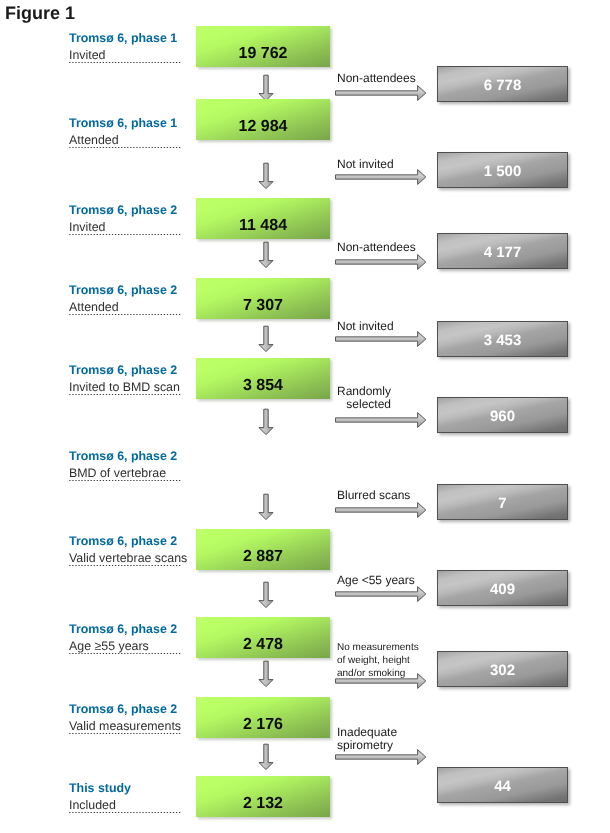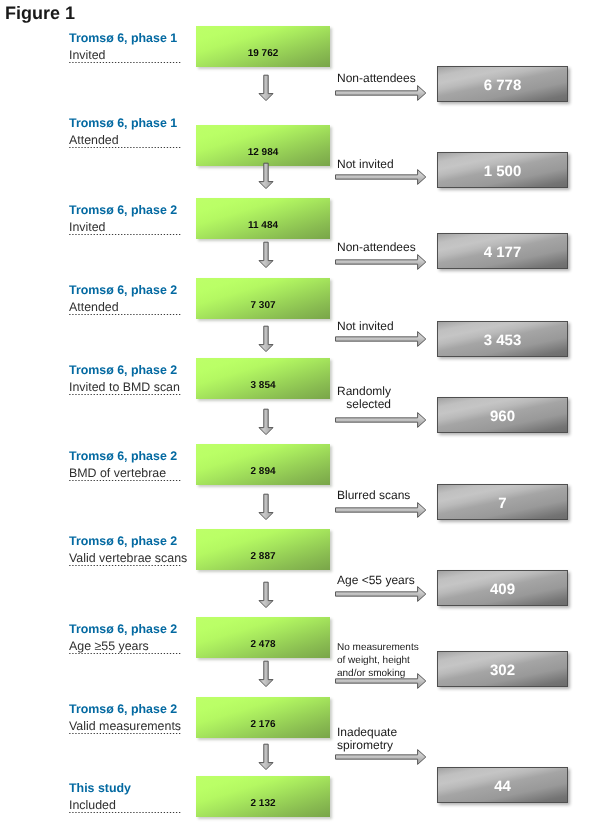--- a/index.html
+++ b/index.html
@@ -14,21 +14,21 @@
   .label .l2{font-size:12.4px;font-weight:normal;color:#303030;line-height:17px;white-space:nowrap;}
   .label .dots{margin-top:-2px;height:1px;}
   .label .dots svg{display:block;}
 
   .greenbox{position:absolute;left:196px;width:134px;height:41px;box-sizing:border-box;
     border:none;
     background:
       linear-gradient(163deg, #bdff69 0%, #baff66 18%, #b4f862 33%, #a6e65d 48%, #98d257 63%, #89bc51 80%, #79a549 100%);
     box-shadow:1.5px 1.5px 2.5px rgba(80,90,70,0.30);}
   .greenbox > span{position:absolute;left:0;top:0;width:100%;height:100%;
-    display:flex;align-items:center;justify-content:center;font-size:10px;font-weight:bold;color:#0c0c0c;padding-top:14px;box-sizing:border-box;}
+    display:flex;align-items:center;justify-content:center;font-size:16px;font-weight:bold;color:#0c0c0c;padding-top:14px;box-sizing:border-box;}
 
   .graybox{position:absolute;left:437px;width:131px;height:36px;box-sizing:border-box;
     border:1px solid #4f4f4f;
     background:
       linear-gradient(168deg, #a0a0a0 0%, #aeaeae 6%, #c0c0c0 15%, #c5c5c5 27%, #bababa 37%, #a5a5a5 48%, #999999 69%, #747474 90%, #6c6c6c 100%);
     box-shadow:2px 2px 3px rgba(0,0,0,0.30);}
   .graybox > span{position:absolute;left:0;top:0;width:100%;height:100%;
     display:flex;align-items:center;justify-content:center;font-size:15px;font-weight:bold;color:#fff;padding-top:2px;box-sizing:border-box;}
 
   .dnarrow{position:absolute;left:258px;width:18px;height:28px;}
@@ -74,21 +74,21 @@
       </svg></div>
     <div class="label" style="top: 115px;">
       <div class="l1">Tromsø 6, phase 1</div>
       <div class="l2">Attended</div>
       <div class="dots">
         <svg width="112" height="1" viewBox="0 0 112 1">
           <line x1="0.2" y1="0.5" x2="111.8" y2="0.5" stroke="#3d3d3d" stroke-width="1.35" stroke-dasharray="1.3 1.75"></line>
         </svg>
       </div>
     </div>
-    <div class="greenbox" style="top: 125px; text-align: center;">
+    <div class="greenbox" style="top: 99px; text-align: center;">
       <span>12 984</span>
     </div>
     <div class="dnarrow" style="top: 162.4px;"><svg width="16" height="28" viewBox="0 0 16 28">
         <path d="M5.8 1.2 L10.2 1.2 L10.2 19.6 L15 19.6 L8 26.6 L1 19.6 L5.8 19.6 Z" fill="url(#dng)" stroke="#555" stroke-width="1" stroke-linejoin="miter"></path>
       </svg></div>
     <div class="label" style="top: 202px;">
       <div class="l1">Tromsø 6, phase 2</div>
       <div class="l2">Invited</div>
       <div class="dots">
         <svg width="112" height="1" viewBox="0 0 112 1">
@@ -133,23 +133,20 @@
         <path d="M5.8 1.2 L10.2 1.2 L10.2 19.6 L15 19.6 L8 26.6 L1 19.6 L5.8 19.6 Z" fill="url(#dng)" stroke="#555" stroke-width="1" stroke-linejoin="miter"></path>
       </svg></div>
     <div class="label" style="top: 448px;">
       <div class="l1">Tromsø 6, phase 2</div>
       <div class="l2">BMD of vertebrae</div>
       <div class="dots">
         <svg width="112" height="1" viewBox="0 0 112 1">
           <line x1="0.2" y1="0.5" x2="111.8" y2="0.5" stroke="#3d3d3d" stroke-width="1.35" stroke-dasharray="1.3 1.75"></line>
         </svg>
       </div>
-    </div>
-    <div class="greenbox" style="top: 444px;">
-      <span>2 894</span>
     </div>
     <div class="dnarrow" style="top: 492.6px;"><svg width="16" height="28" viewBox="0 0 16 28">
         <path d="M5.8 1.2 L10.2 1.2 L10.2 19.6 L15 19.6 L8 26.6 L1 19.6 L5.8 19.6 Z" fill="url(#dng)" stroke="#555" stroke-width="1" stroke-linejoin="miter"></path>
       </svg></div>
     <div class="label" style="top: 533px;">
       <div class="l1">Tromsø 6, phase 2</div>
       <div class="l2">Valid vertebrae scans</div>
       <div class="dots">
         <svg width="112" height="1" viewBox="0 0 112 1">
           <line x1="0.2" y1="0.5" x2="111.8" y2="0.5" stroke="#3d3d3d" stroke-width="1.35" stroke-dasharray="1.3 1.75"></line>

